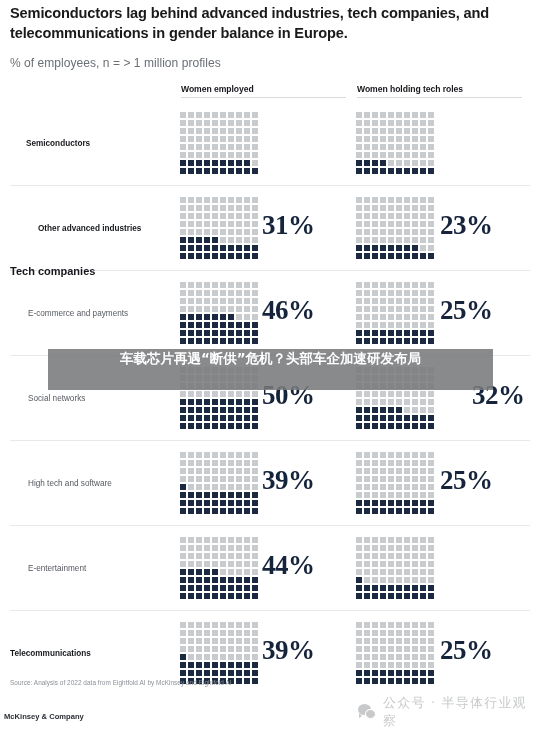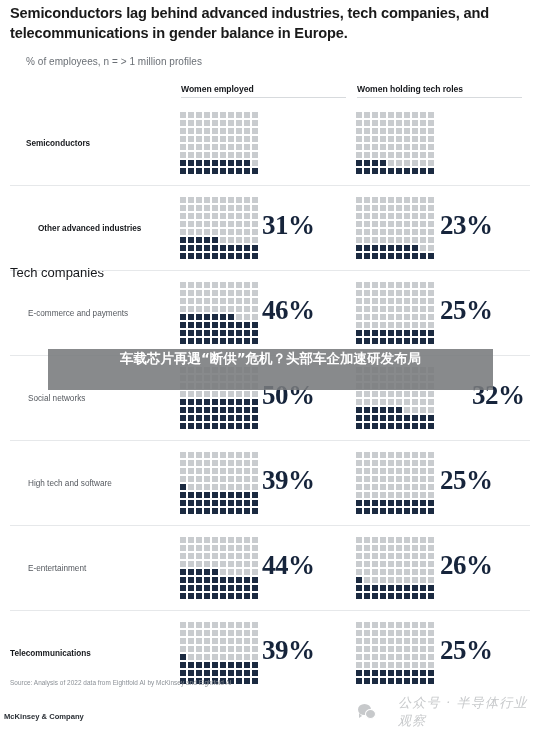--- a/index.html
+++ b/index.html
@@ -11,22 +11,22 @@
   }
   #page { position: relative; width: 540px; height: 742px; background:#fff; }
 
   
   .title {
     position: absolute; left: 10px; top: 4px; width: 520px;
     font-size: 14.6px; font-weight: 700; line-height: 1.34;
     color: #1a1a1a; letter-spacing: -0.15px;
   }
   .subtitle {
-    position: absolute; left: 26px; top: 56px;
-    font-size: 10px; color: #6a6f75; letter-spacing: 0.05px;
+    position: absolute; left: 10px; top: 56px;
+    font-size: 12px; color: #6a6f75; letter-spacing: 0.05px;
   }
 
   
   .colhead {
     position: absolute; top: 84px;
     font-size: 8.6px; font-weight: 700; color: #16181c;
     letter-spacing: -0.05px;
   }
   .colhead.c1 { left: 181px; }
   .colhead.c2 { left: 357px; }
@@ -44,21 +44,21 @@
   }
   .rlabel {
     position: absolute; font-size: 8.2px; color: #55595f;
     letter-spacing: 0px; white-space: nowrap;
   }
   .rlabel.bold { font-weight: 700; color: #16181c; }
 
   
   .grouphead {
     position: absolute; left: 10px;
-    font-size: 13px; font-weight: 400; color: #16181c;
+    font-size: 11px; font-weight: 700; color: #16181c;
   }
   .grouprule {
     position: absolute; height: 1px; background: #e6e8ea;
   }
 
   
   .waffle {
     position: absolute;
     display: grid;
     grid-template-columns: repeat(10, 8px);
@@ -80,21 +80,21 @@
   .source {
     position: absolute; left: 10px; top: 679px;
     font-size: 6.4px; color: #8b9096; letter-spacing: 0.05px;
   }
   .mck {
     position: absolute; left: 4px; top: 712px;
     font-size: 7.6px; font-weight: 700; color: #2a2f35;
   }
   .wm {
     position: absolute; left: 358px; top: 694px;
-    display: flex; align-items: center; gap: 21px; font-style: italic;
+    display: flex; align-items: center; gap: 6px;
   }
   .wm-text {
     font-size: 13px; color: #c7c9cb; letter-spacing: 1.2px;
     font-family: "DejaVu Sans", sans-serif;
   }
   .wechat { width: 19px; height: 16px; position: relative; flex: none; }
   .wechat .b1, .wechat .b2 {
     position: absolute; background: #c7c9cb; border-radius: 50%;
   }
   .wechat .b1 { left:0; top:0; width:13px; height:11px; }
@@ -1135,21 +1135,20 @@
           <span class="cell on"></span>
           <span class="cell on"></span>
           <span class="cell on"></span>
           <span class="cell on"></span>
           <span class="cell on"></span>
           <span class="cell on"></span>
           <span class="cell on"></span>
           <span class="cell on"></span>
           <span class="cell on"></span>
         </div>
-        <div class="pct" style="left: 440px; top: 23.5px;">26%</div>
       </div>
       <div class="row" style="top: 611px; height: 85px;">
         <div class="rlabel bold" style="left: 10px; top: 37.5px;">Telecommunications</div>
         <div class="waffle" style="left: 180px; top: 10.5px;">
           <span class="cell"></span>
           <span class="cell"></span>
           <span class="cell"></span>
           <span class="cell"></span>
           <span class="cell"></span>
           <span class="cell"></span>

